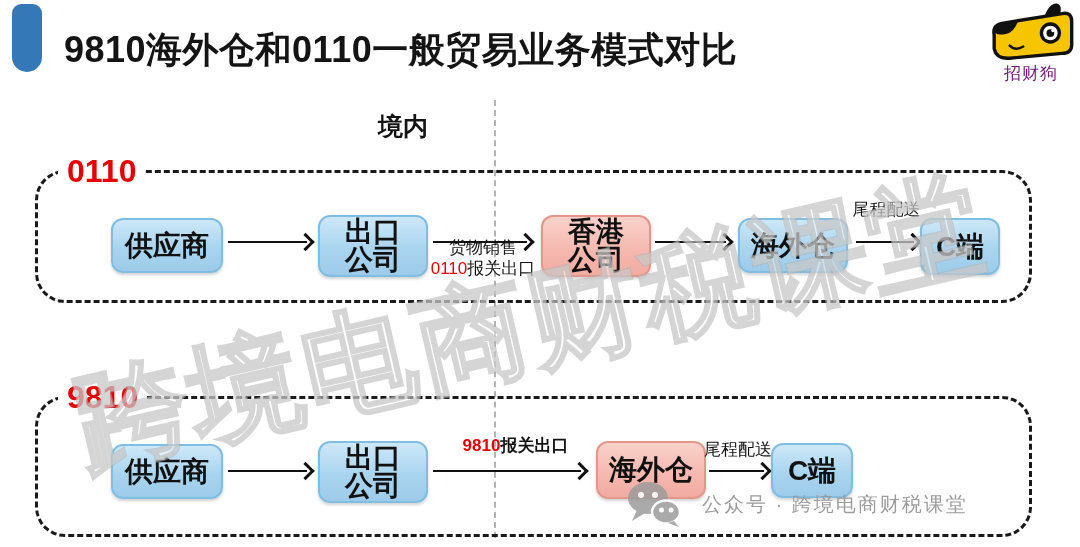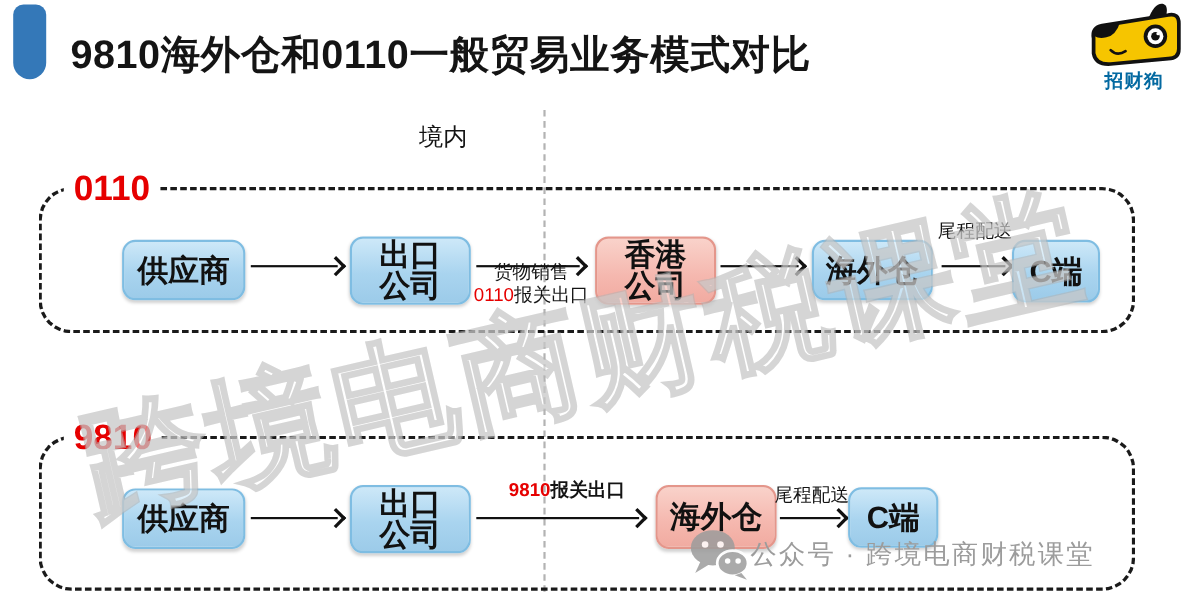--- a/index.html
+++ b/index.html
@@ -11,27 +11,27 @@
   html,body{background:#ffffff;}
   body{font-family:"Liberation Sans","DejaVu Sans",sans-serif;}
   .stage{position:relative;width:1080px;height:547px;background:#fff;overflow:hidden;}
 
   
   .accent-bar{position:absolute;left:12px;top:4px;width:30px;height:68px;
     background:var(--accent-blue);border-radius:10px 10px 16px 16px;}
   .slide-title{position:absolute;left:64px;top:26px;font-size:36px;font-weight:bold;color:#141414;letter-spacing:0.5px;}
   .logo{position:absolute;left:984px;top:2px;width:94px;height:86px;text-align:center;}
   .logo svg{width:94px;height:62px;display:block;}
-  .logo-name{font-size:17px;font-weight:bold;color:#0369a1;margin-top:-2px;letter-spacing:1px;}
+  .logo-name{font-size:17px;font-weight:normal;color:#701a75;margin-top:-2px;letter-spacing:1px;}
   .logo-head{fill:var(--logo-yellow);stroke:#111;stroke-width:3.5;stroke-linejoin:round;}
   .ink{fill:#111;}
   .smile{fill:none;stroke:#111;stroke-width:2.5;stroke-linecap:round;}
 
   
-  .region-label{position:absolute;top:110px;width:90px;text-align:center;font-size:22px;color:#141414;}
+  .region-label{position:absolute;top:110px;width:90px;text-align:center;font-size:25px;color:#141414;font-weight:bold;}
   .region-domestic{left:358px;}
   .region-overseas{left:542px;}
   .vertical-divider{position:absolute;left:494px;top:100px;height:438px;width:0;
     border-left:2px dashed var(--divider-gray);z-index:0;}
 
   
   .flow-box{position:absolute;left:35px;border:3px dashed #1a1a1a;border-radius:30px;z-index:1;}
   .flow-0110{top:170px;width:997px;height:133px;}
   .flow-9810{top:396px;width:997px;height:141px;}
   .flow-tag{position:absolute;top:-20px;left:20px;background:#fff;padding:0 9px;
@@ -58,21 +58,21 @@
   
   .watermark{position:absolute;left:66px;top:246px;width:950px;z-index:10;pointer-events:none;
     font-size:112px;font-weight:bold;white-space:nowrap;transform:rotate(-13deg);
     color:rgba(255,255,255,0.45);-webkit-text-stroke:2.5px rgba(178,178,178,0.55);letter-spacing:4px;}
 
   
   .footer{position:absolute;left:626px;top:480px;display:flex;align-items:center;z-index:11;}
   .wechat-icon{width:56px;height:48px;opacity:0.85;}
   .wechat-fill{fill:var(--footer-gray);}
   .wechat-eye{fill:#fff;}
-  .footer-text{font-size:24px;color:var(--footer-gray);margin-left:0;letter-spacing:2px;white-space:nowrap;}
+  .footer-text{font-size:20px;color:var(--footer-gray);margin-left:20px;letter-spacing:2px;white-space:nowrap;}
 </style>
 </head>
 <body>
 
 <div class="stage">
 
   <div class="accent-bar"></div>
   <div class="slide-title">9810海外仓和0110一般贸易业务模式对比</div>
 
   <div class="logo">

